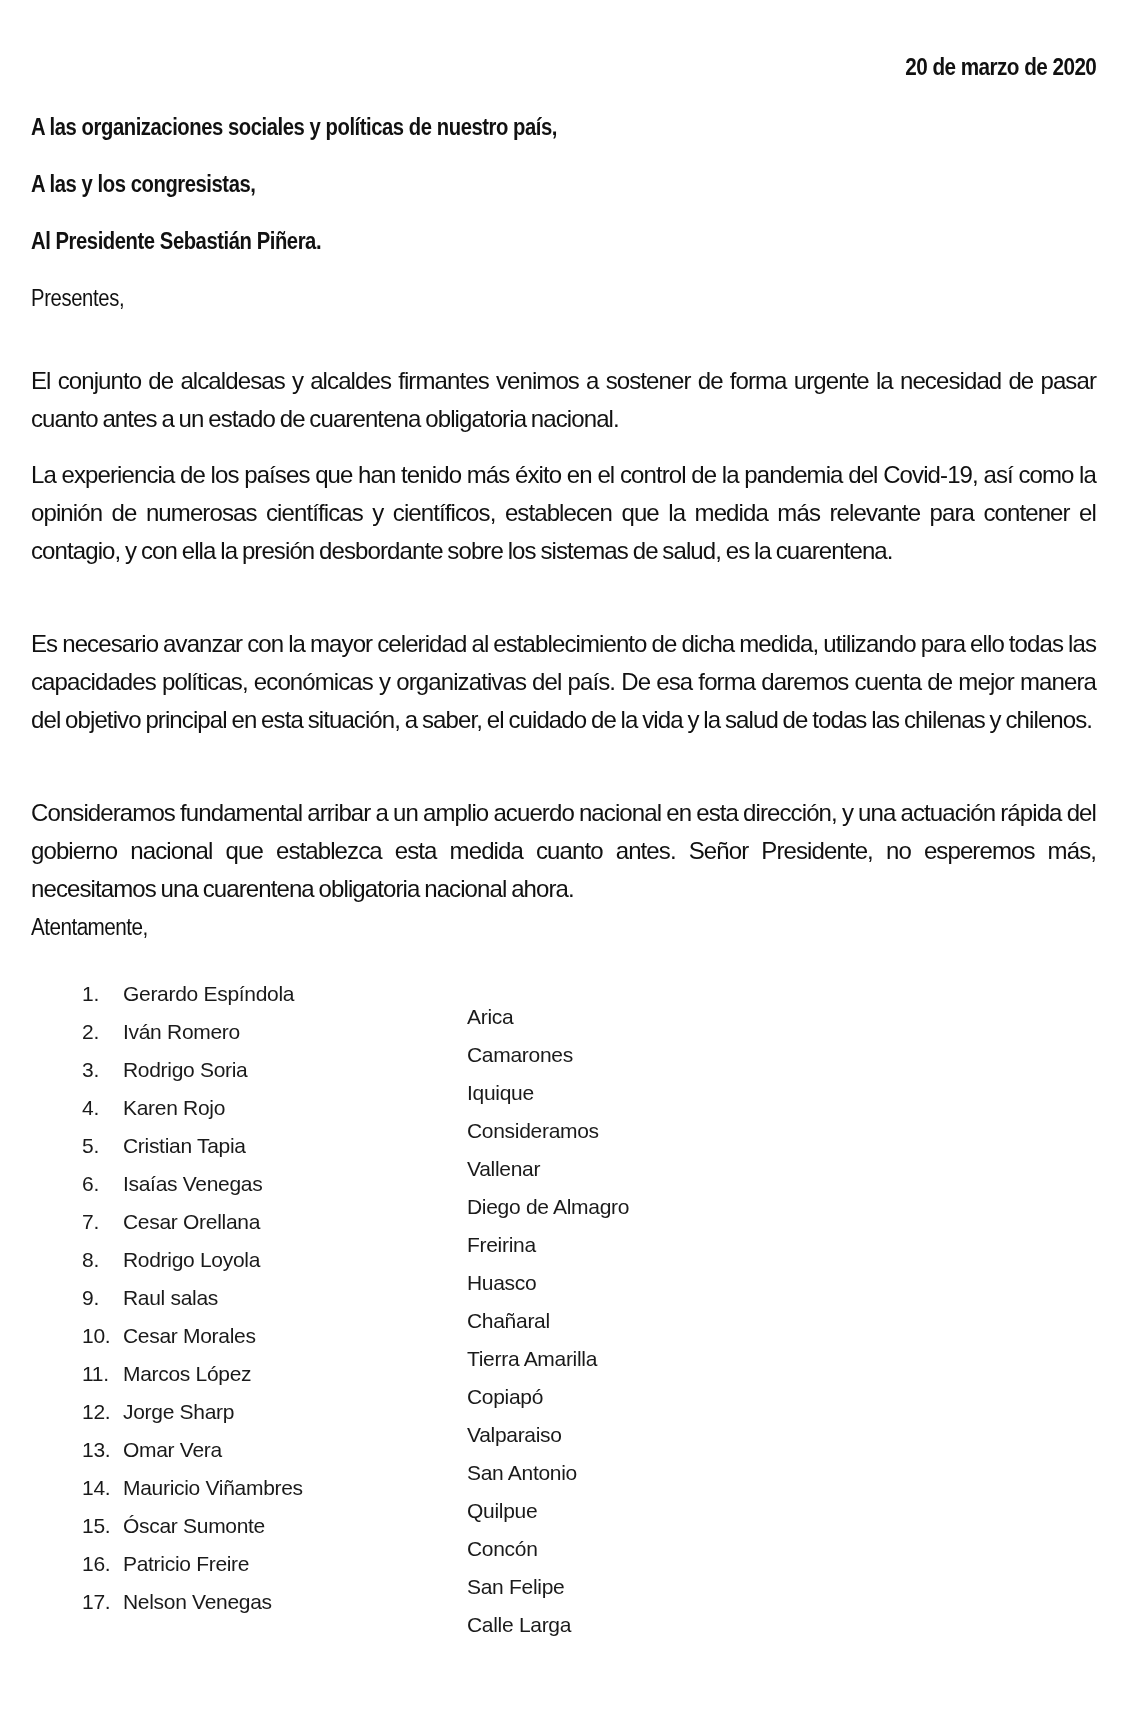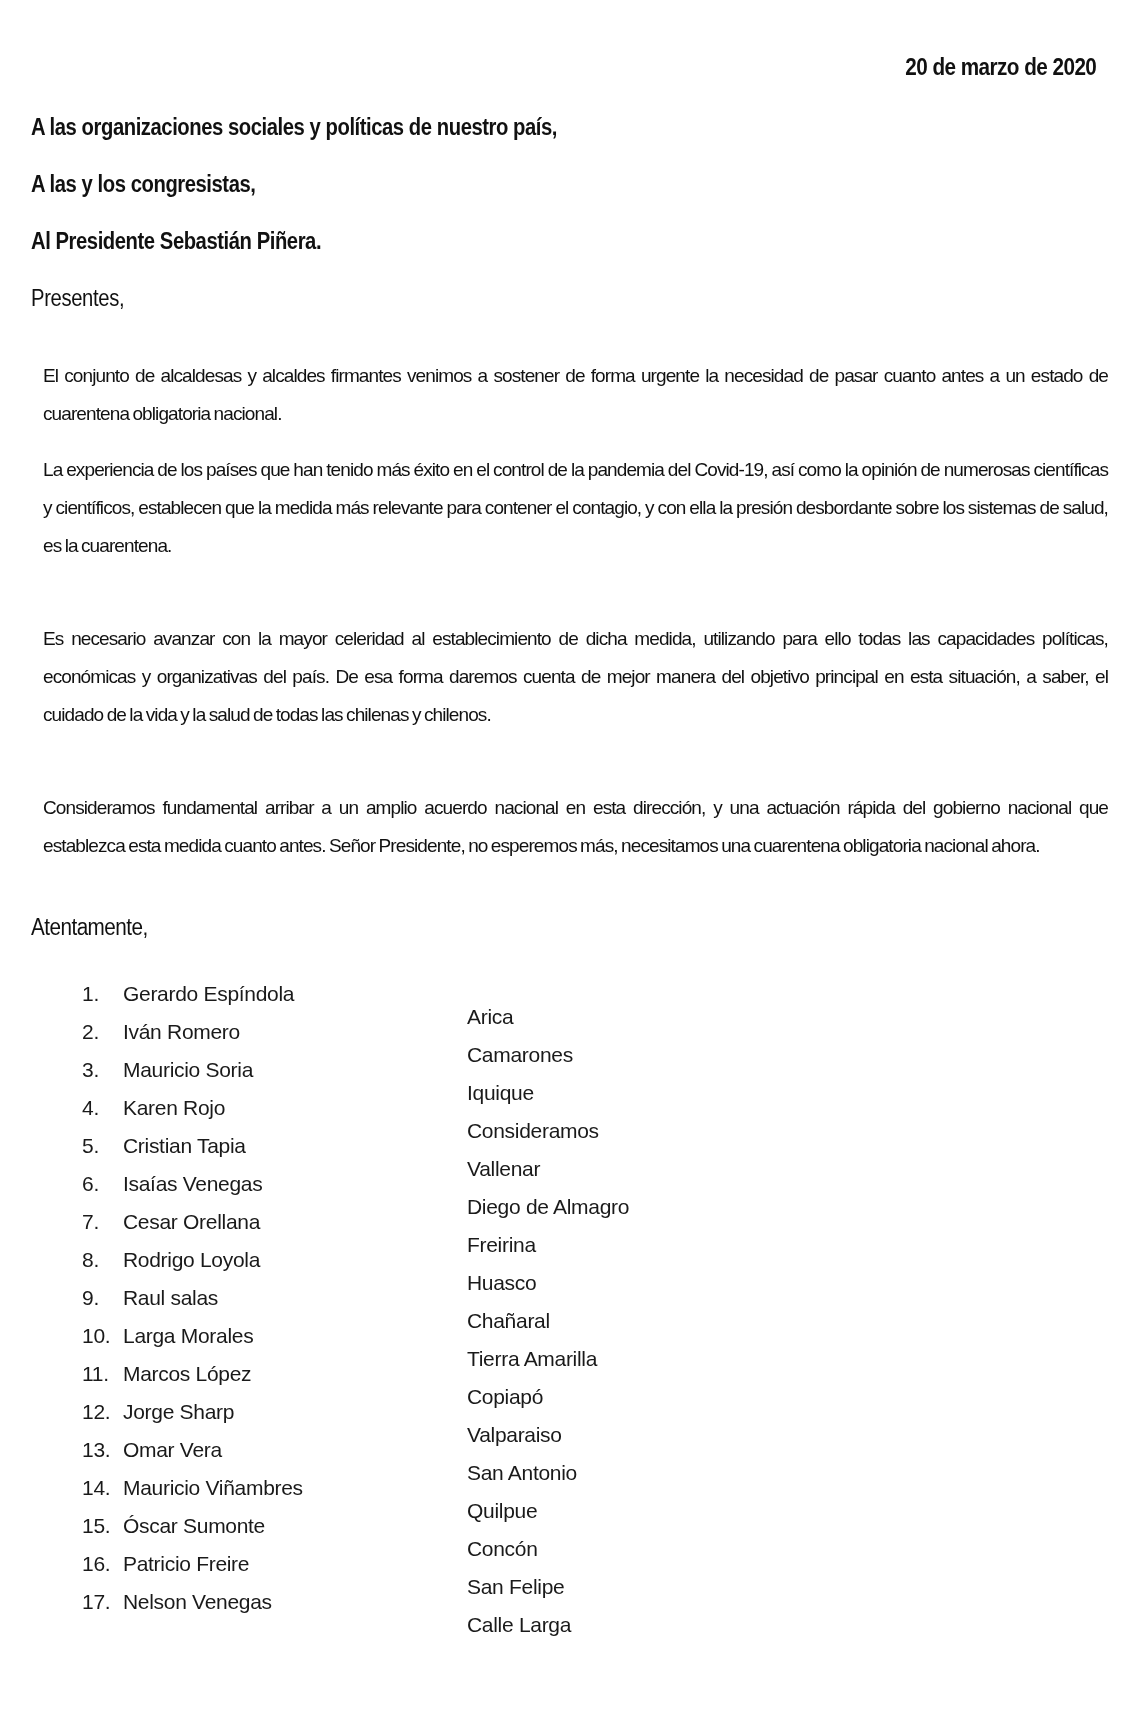--- a/index.html
+++ b/index.html
@@ -50,23 +50,23 @@
       left: 0;
       top: 285px;
       font-size: 23px;
       transform: scaleX(0.88);
       transform-origin: left center;
       white-space: nowrap;
       letter-spacing: -0.4px;
     }
     .para {
       position: absolute;
-      left: 12px;
+      left: 0;
       width: 1065px;
-      font-size: 19px;
+      font-size: 24px;
       line-height: 38px;
       text-align: justify;
       letter-spacing: -0.9px;
       word-spacing: -1px;
     }
     .para-1 { top: 338px; }
     .para-2 { top: 432px; }
     .para-3 { top: 601px; }
     .para-4 { top: 770px; }
     .closing {
@@ -139,21 +139,21 @@
         <span class="sig-name">Gerardo Espíndola</span>
         <span class="sig-commune">Arica</span>
       </li>
       <li class="signatory">
         <span class="sig-num">2.</span>
         <span class="sig-name">Iván Romero</span>
         <span class="sig-commune">Camarones</span>
       </li>
       <li class="signatory">
         <span class="sig-num">3.</span>
-        <span class="sig-name">Mauricio Soria</span>
+        <span class="sig-name">Rodrigo Soria</span>
         <span class="sig-commune">Iquique</span>
       </li>
       <li class="signatory">
         <span class="sig-num">4.</span>
         <span class="sig-name">Karen Rojo</span>
         <span class="sig-commune">Consideramos</span>
       </li>
       <li class="signatory">
         <span class="sig-num">5.</span>
         <span class="sig-name">Cristian Tapia</span>
@@ -174,21 +174,21 @@
         <span class="sig-name">Rodrigo Loyola</span>
         <span class="sig-commune">Huasco</span>
       </li>
       <li class="signatory">
         <span class="sig-num">9.</span>
         <span class="sig-name">Raul salas</span>
         <span class="sig-commune">Chañaral</span>
       </li>
       <li class="signatory">
         <span class="sig-num">10.</span>
-        <span class="sig-name">Larga Morales</span>
+        <span class="sig-name">Cesar Morales</span>
         <span class="sig-commune">Tierra Amarilla</span>
       </li>
       <li class="signatory">
         <span class="sig-num">11.</span>
         <span class="sig-name">Marcos López</span>
         <span class="sig-commune">Copiapó</span>
       </li>
       <li class="signatory">
         <span class="sig-num">12.</span>
         <span class="sig-name">Jorge Sharp</span>

